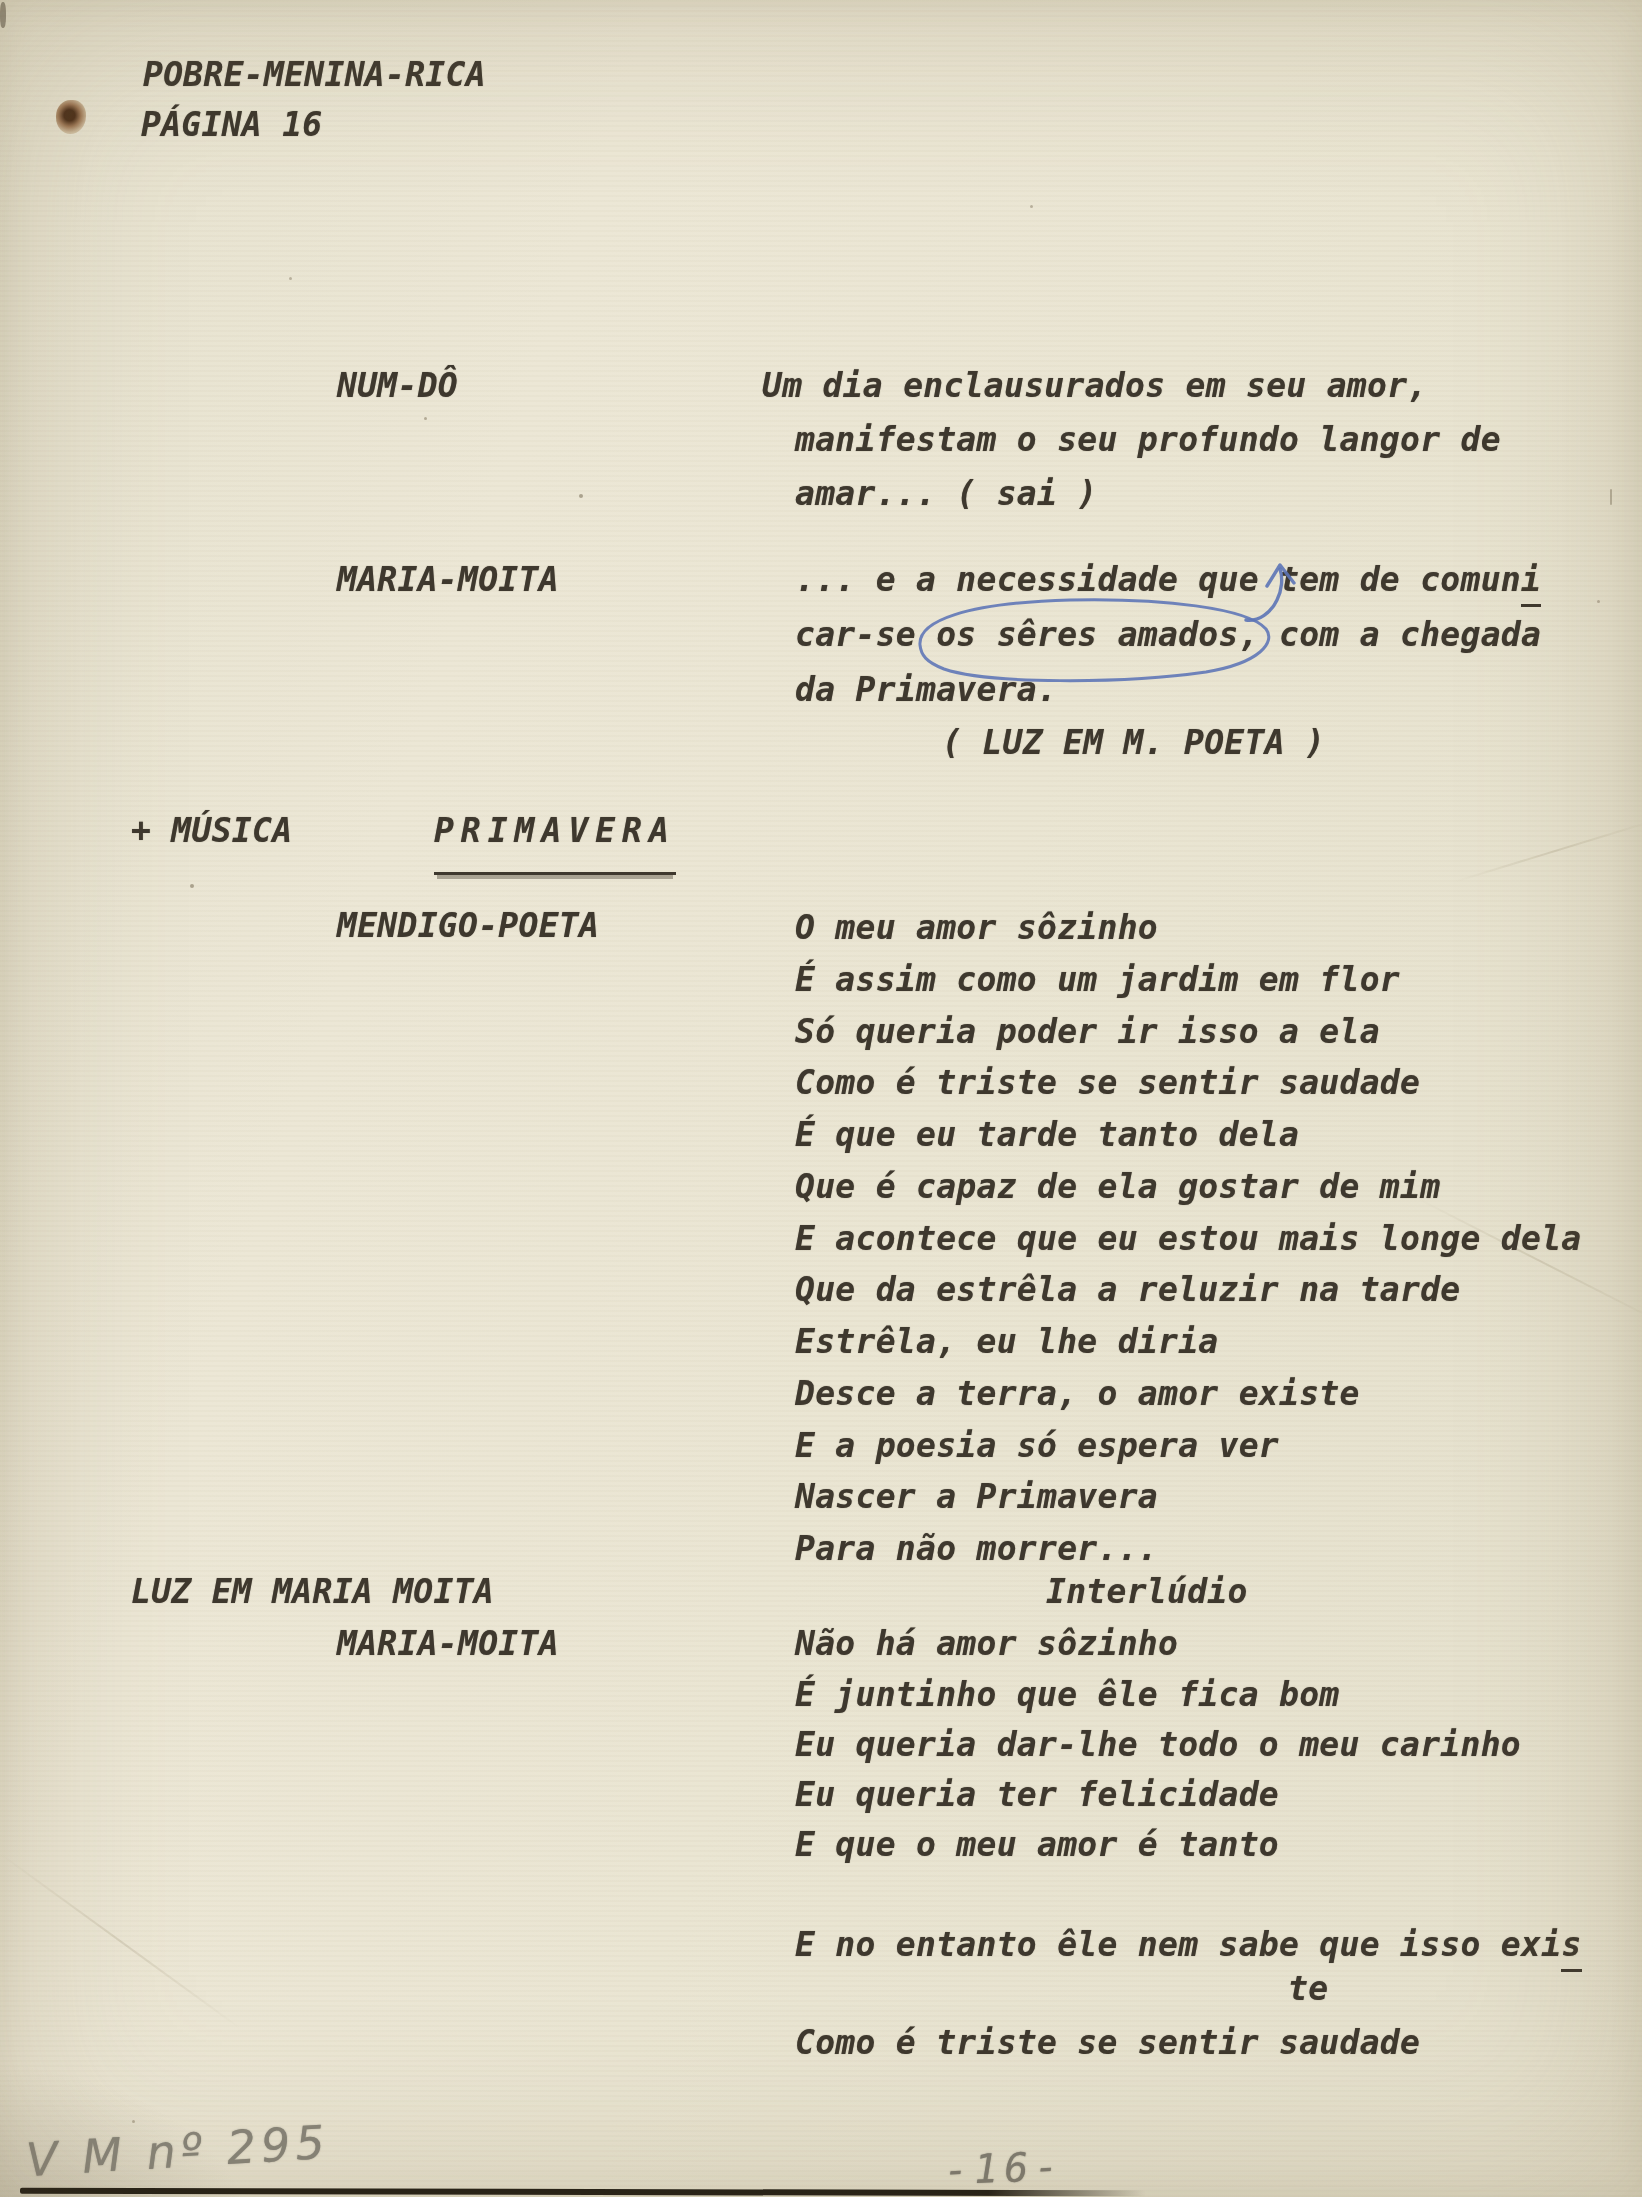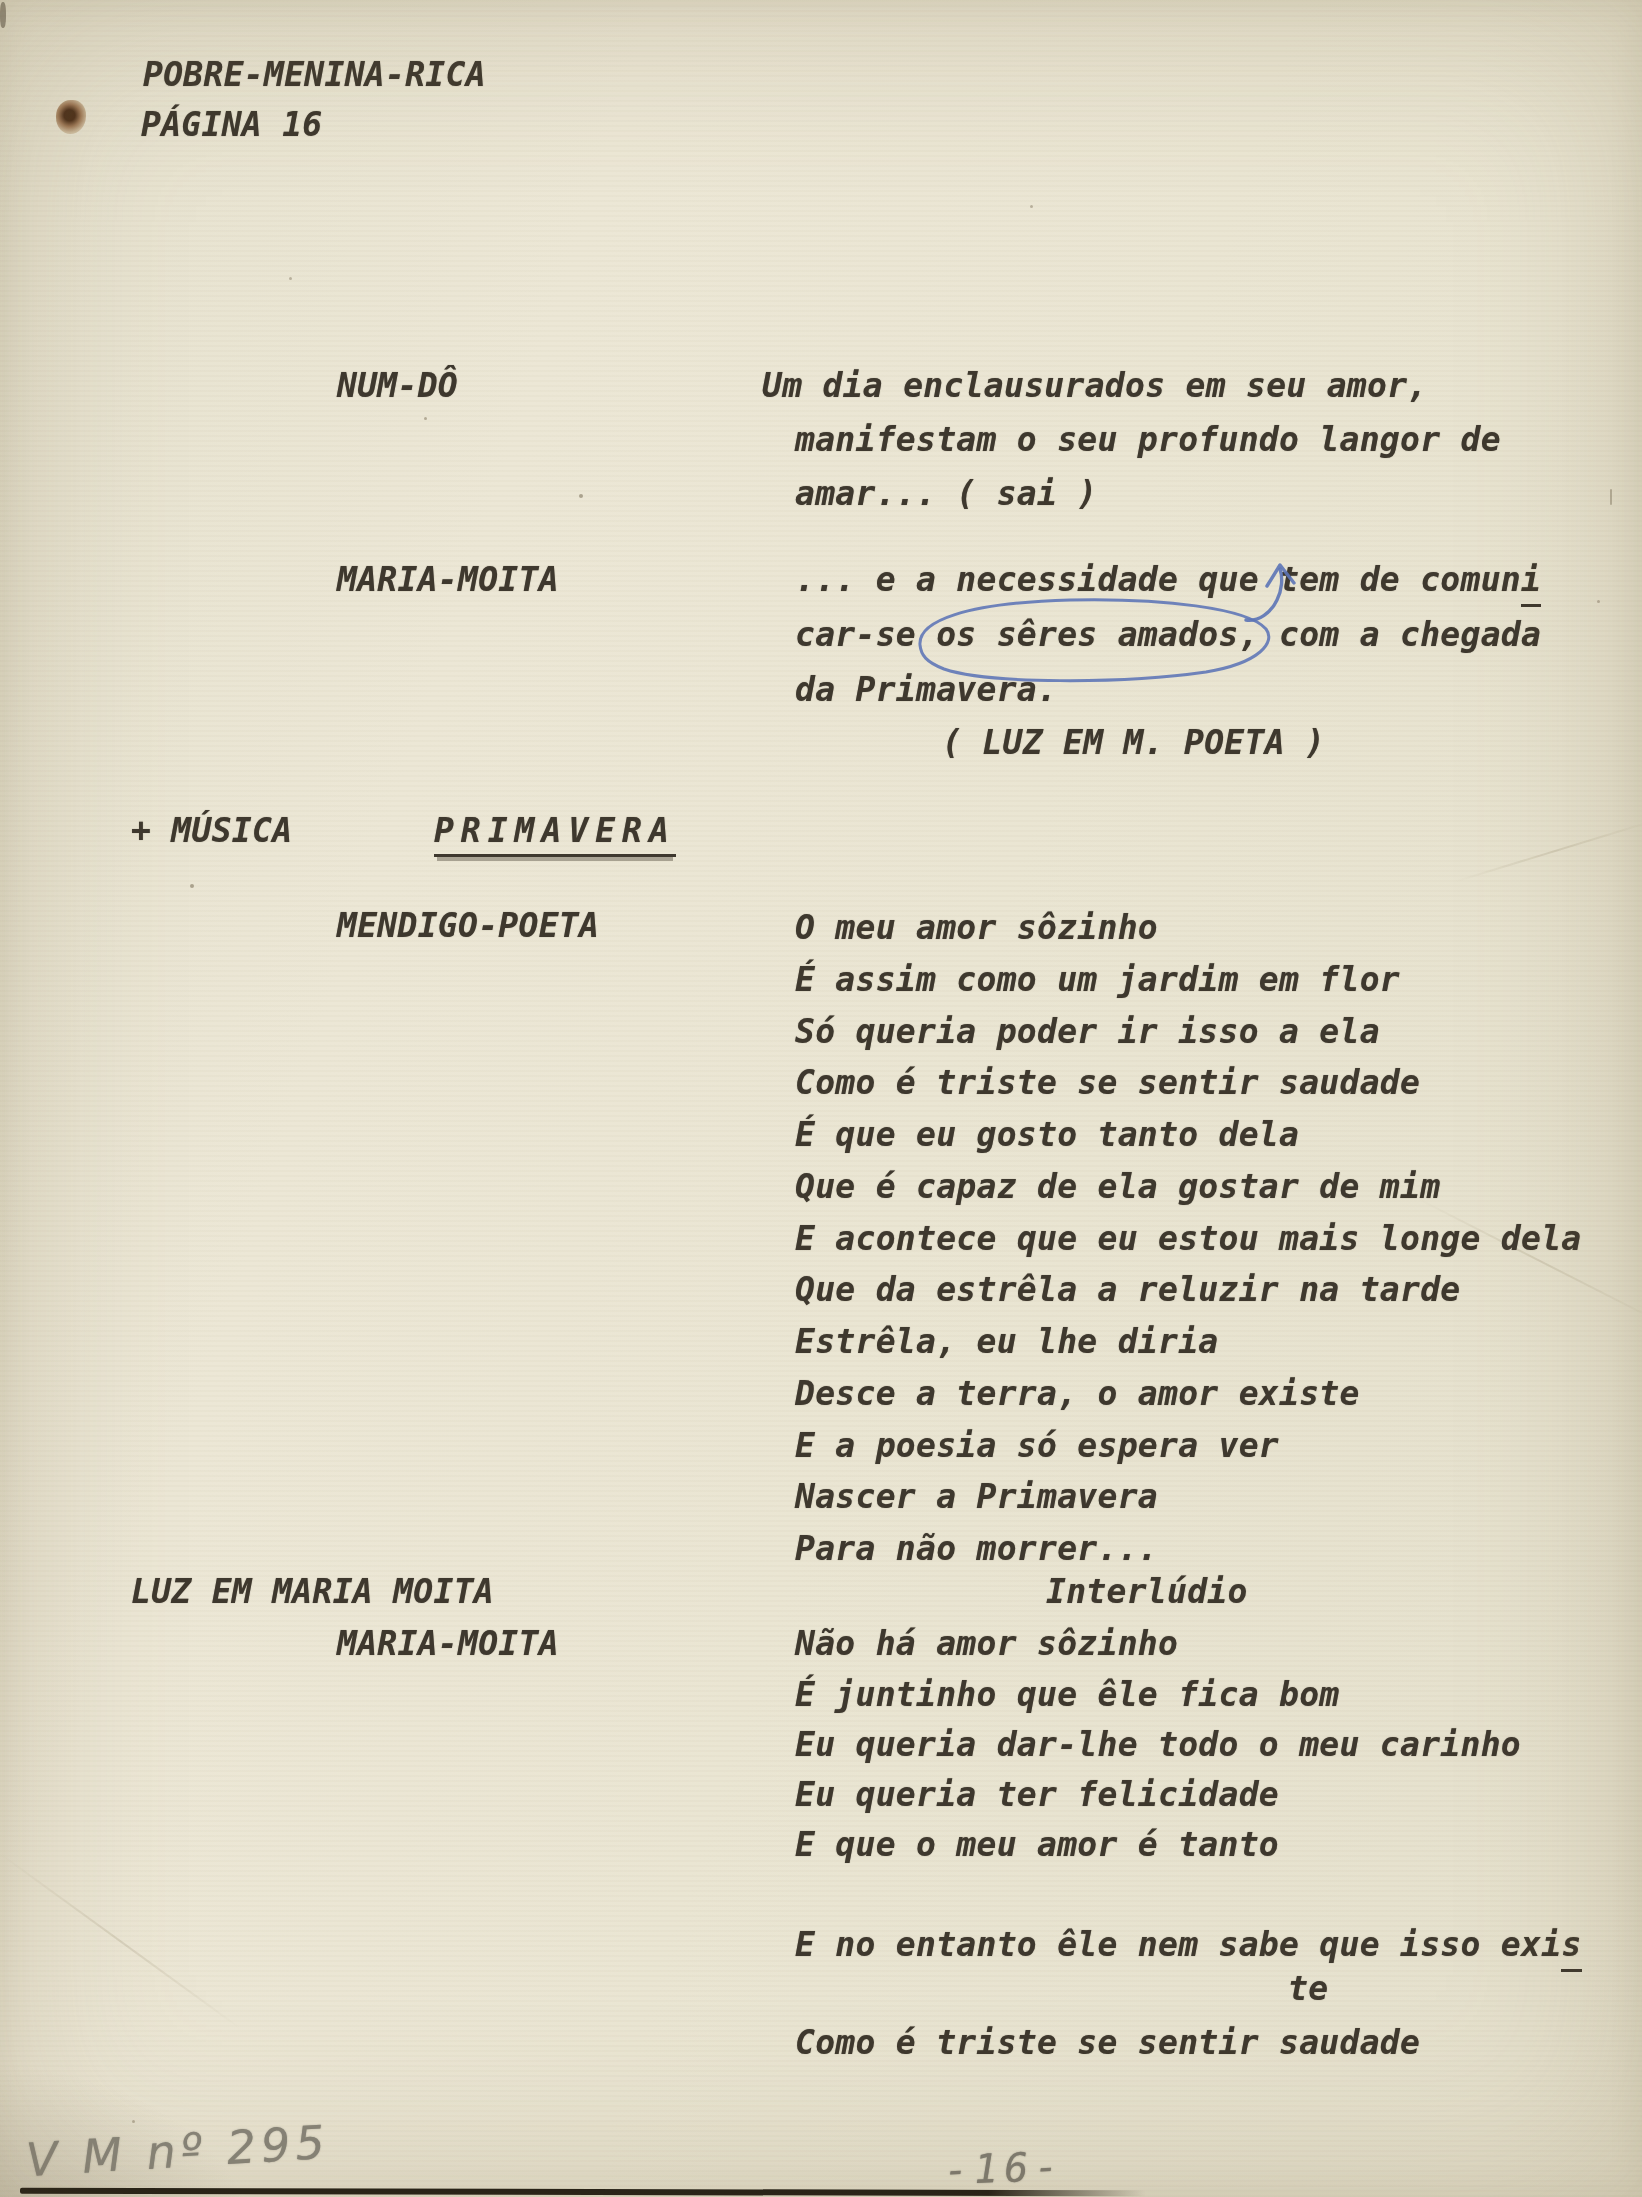--- a/index.html
+++ b/index.html
@@ -12,21 +12,21 @@
   }
   .vignette{position:absolute;inset:0;pointer-events:none;
     box-shadow:inset 0 0 170px 18px rgba(122,106,66,0.22), inset 0 0 34px rgba(122,106,66,0.10);}
   .t{
     position:absolute;white-space:pre;
     font:italic 700 33px/1.2 "DejaVu Sans Mono","Liberation Mono",monospace;
     color:#3e382e;letter-spacing:0.3px;
     text-shadow:0 0 1px rgba(62,54,42,0.55);
   }
   .uchar{border-bottom:3.5px solid currentColor;padding-bottom:5px;}
-  .song{border-bottom:3.5px solid currentColor;padding-bottom:4px;letter-spacing:7px;
+  .song{border-bottom:3.5px solid currentColor;padding-bottom:22px;letter-spacing:7px;
     box-shadow:0 7px 0 -3px rgba(62,54,42,0.38);font-style:italic;}
   .hw{
     position:absolute;white-space:pre;
     font:italic 400 46px/1 "DejaVu Sans","Liberation Sans",sans-serif;
     color:#87847a;letter-spacing:5px;transform:rotate(-3.5deg);
     text-shadow:0 0 1.5px rgba(135,132,122,0.8);
   }
   .hwnum{
     position:absolute;white-space:pre;
     font:italic 400 40px/1 "DejaVu Sans Mono","Liberation Mono",monospace;
@@ -83,21 +83,21 @@
   <div class="t" style="left:942px;top:723px">( LUZ EM M. POETA )</div>
 
   <div class="t" style="left:131px;top:811px">+ MÚSICA</div>
   <div class="t" style="left:434px;top:811px"><span class="song">PRIMAVERA</span></div>
 
   <div class="t" style="left:337px;top:906px">MENDIGO-POETA</div>
   <div class="t" style="left:795px;top:908px">O meu amor sôzinho</div>
   <div class="t" style="left:795px;top:960px">É assim como um jardim em flor</div>
   <div class="t" style="left:795px;top:1012px">Só queria poder ir isso a ela</div>
   <div class="t" style="left:795px;top:1063px">Como é triste se sentir saudade</div>
-  <div class="t" style="left:795px;top:1115px">É que eu gosto tanto dela</div>
+  <div class="t" style="left:795px;top:1115px">É que eu tarde tanto dela</div>
   <div class="t" style="left:795px;top:1167px">Que é capaz de ela gostar de mim</div>
   <div class="t" style="left:795px;top:1219px">E acontece que eu estou mais longe dela</div>
   <div class="t" style="left:795px;top:1270px">Que da estrêla a reluzir na tarde</div>
   <div class="t" style="left:795px;top:1322px">Estrêla, eu lhe diria</div>
   <div class="t" style="left:795px;top:1374px">Desce a terra, o amor existe</div>
   <div class="t" style="left:795px;top:1426px">E a poesia só espera ver</div>
   <div class="t" style="left:795px;top:1477px">Nascer a Primavera</div>
   <div class="t" style="left:795px;top:1529px">Para não morrer...</div>
 
   <div class="t" style="left:131px;top:1572px">LUZ EM MARIA MOITA</div>

